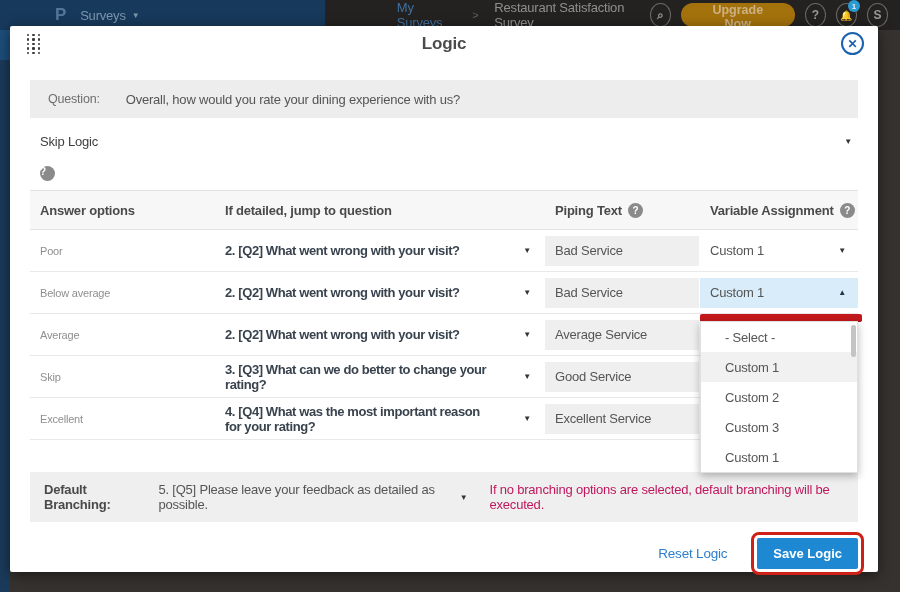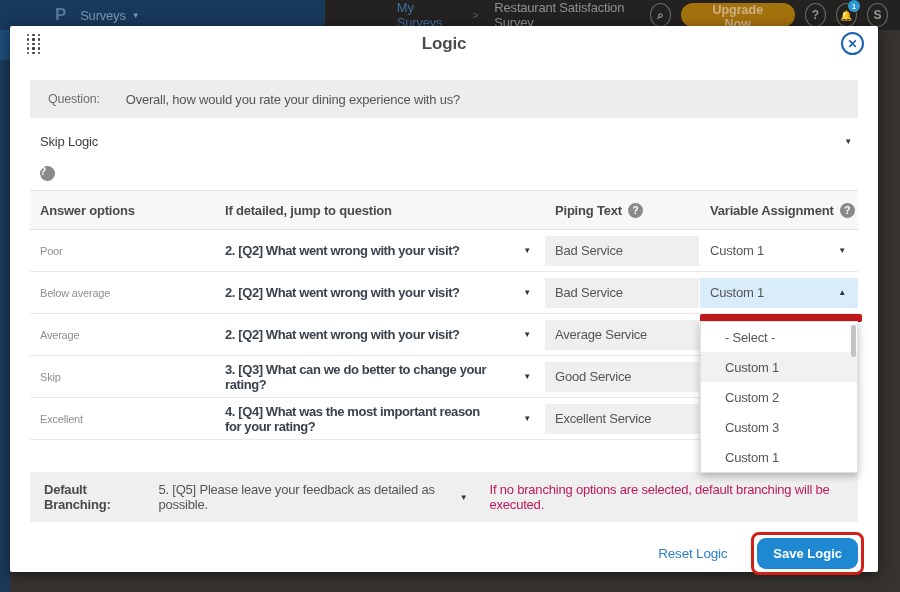--- a/index.html
+++ b/index.html
@@ -140,21 +140,21 @@
   .default-select { display:flex; align-items:center; gap:10px; cursor:pointer; }
   .default-select span.v { font-size:13px; color:#555; }
   .default-note { font-size:13px; color:#be185d; margin-left:8px; }
 
   
   .modal-footer { display:flex; align-items:center; justify-content:flex-end;
     gap:24px; margin:10px 14px 0 0; }
   .reset-link { color:#2d7ecb; font-size:13.5px; text-decoration:none; cursor:pointer; }
   .save-ring { border:3px solid #cf2018; border-radius:8px; padding:3px; background:#fff; }
   .save-btn {
-    background:#1e88d2; color:#fff; border:none; border-radius:9px;
+    background:#1e88d2; color:#fff; border:none; border-radius:2px;
     font-size:13px; font-weight:bold; padding:8px 16px; cursor:pointer;
     font-family:"Liberation Sans", sans-serif;
   }
 </style>
 </head>
 <body>
 
 <div class="topbar">
   <div class="topbar-left">
     <span class="logo-glyph">P</span>

